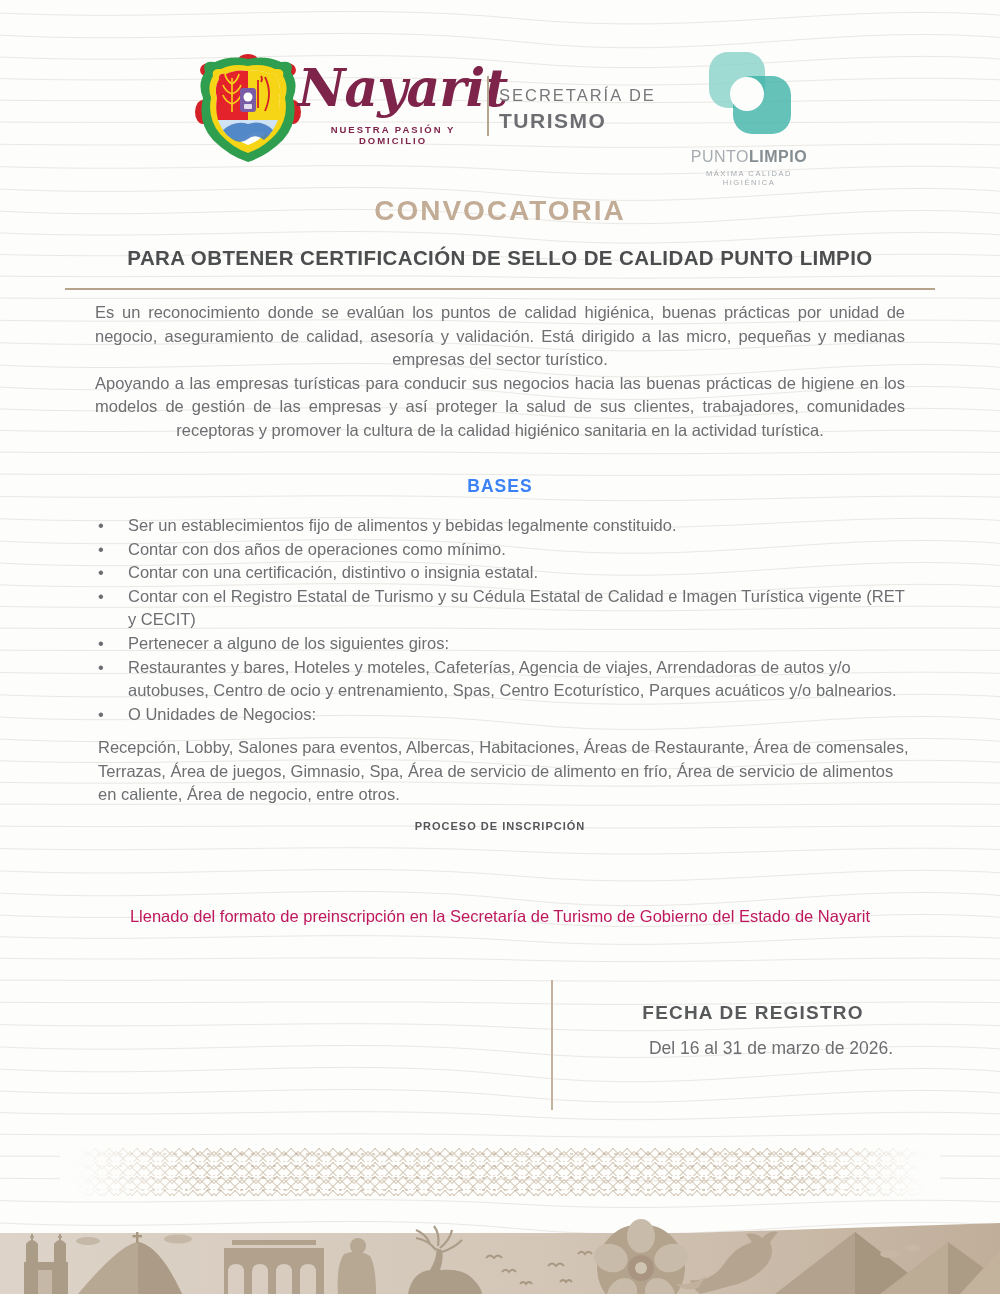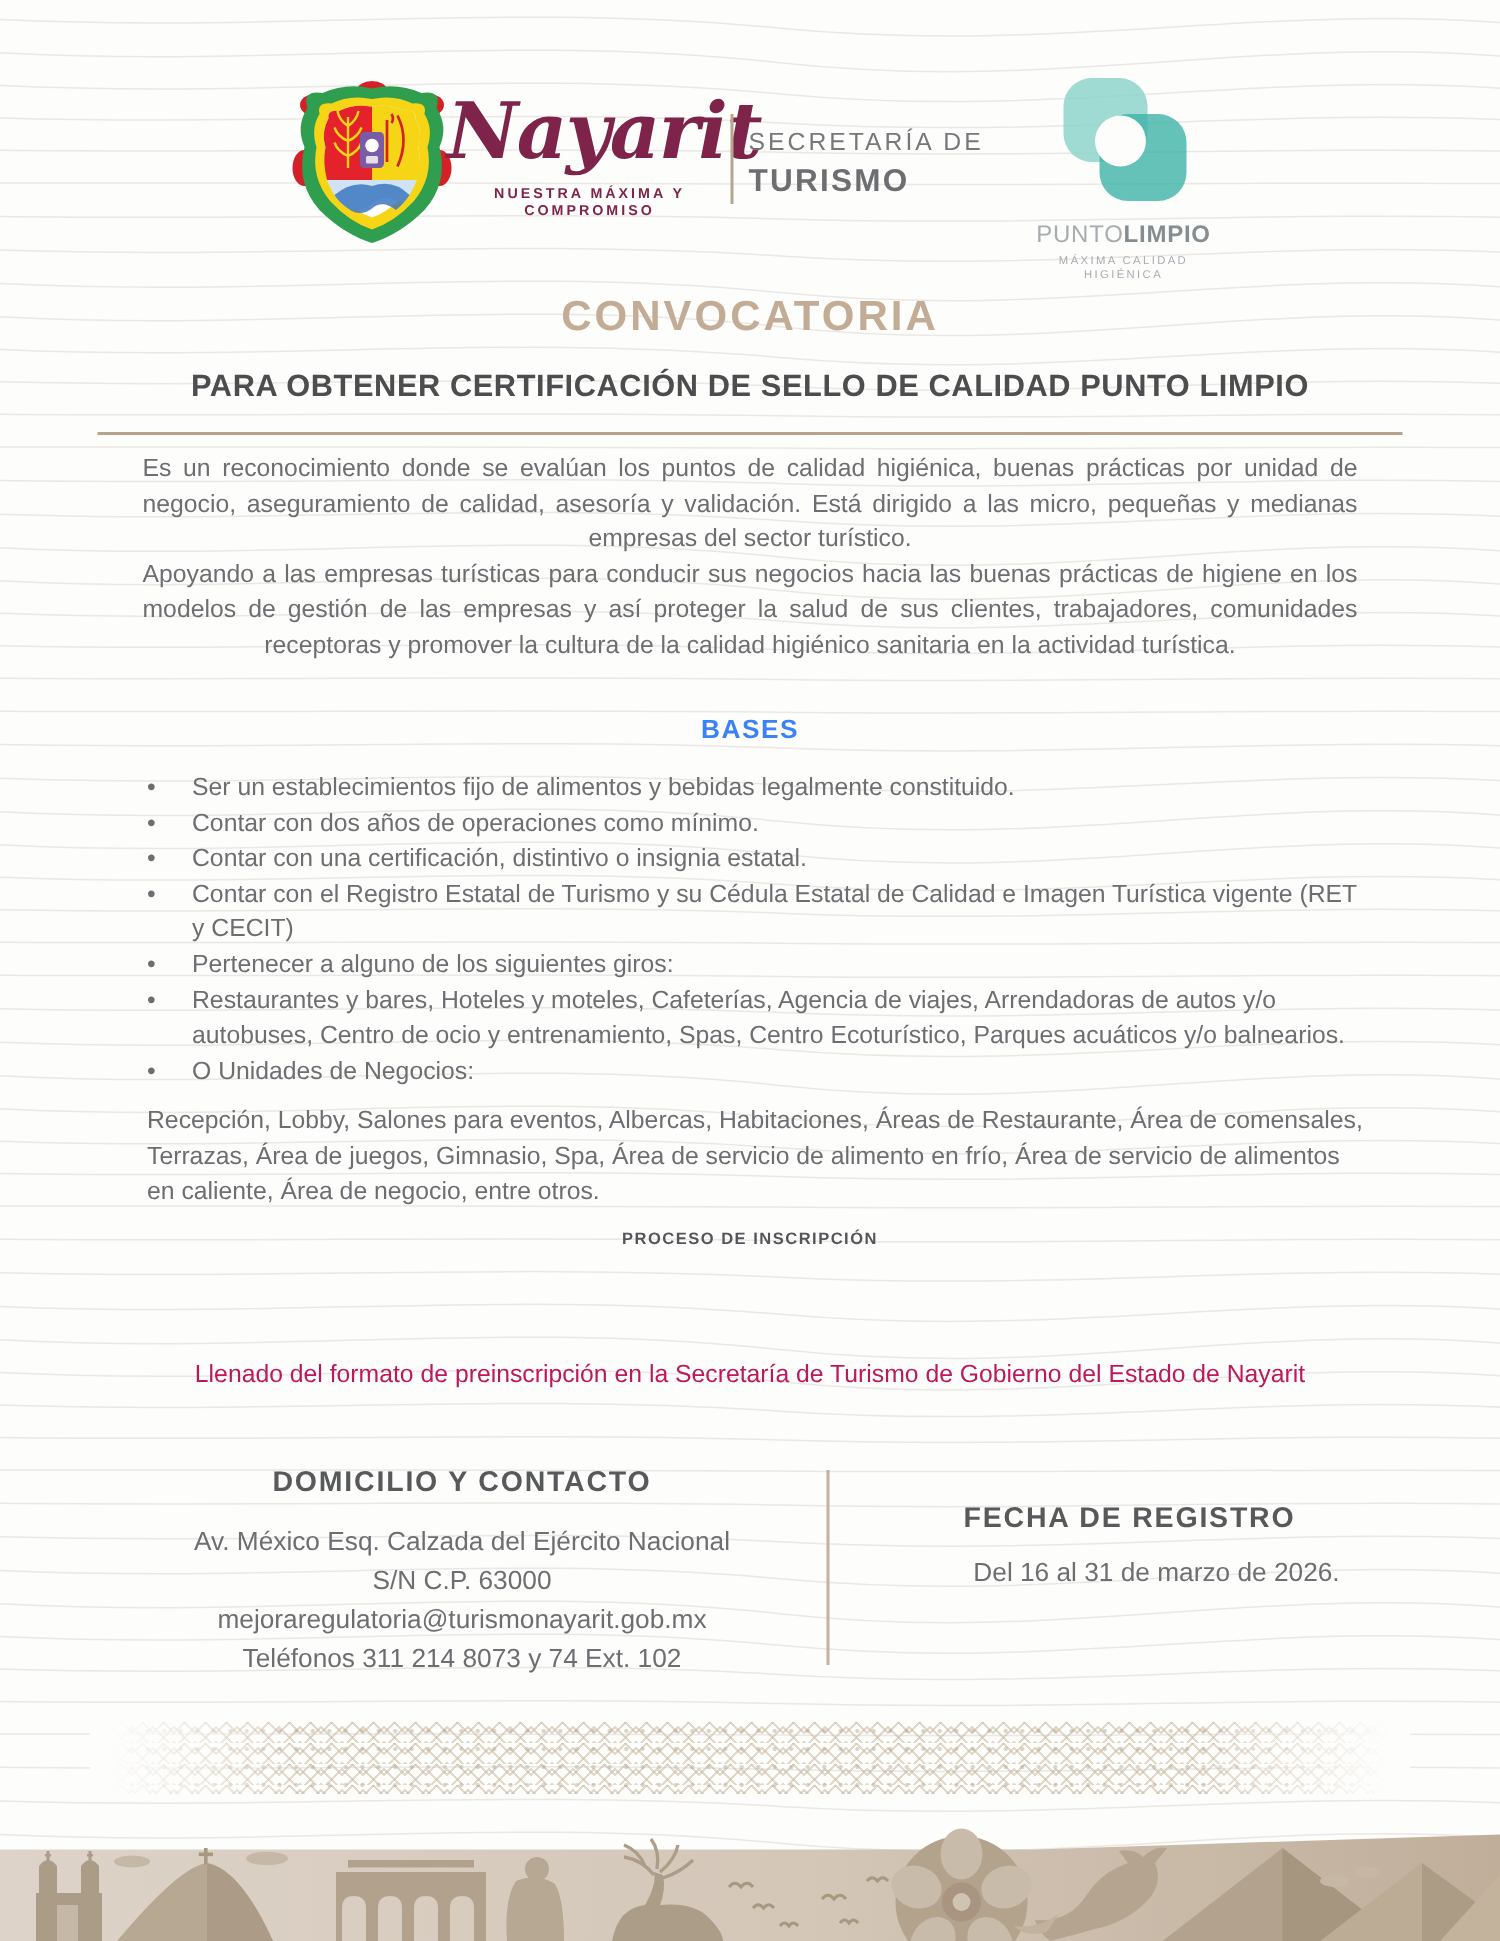--- a/index.html
+++ b/index.html
@@ -182,21 +182,21 @@
         <path d="M65 28 v28"></path>
         <path d="M68 24 q2 3 0 6"></path>
     </g>
     <rect x="47" y="36" width="16" height="24" rx="3" fill="#7a5ba6"></rect>
     <circle cx="55" cy="45" r="4.5" fill="#ffffff"></circle>
     <rect x="51" y="52" width="8" height="5" rx="1" fill="#ffffff" opacity=".8"></rect>
   </svg>
 
   <div class="layer nayarit-block">
     <div class="nayarit-script">Nayarit</div>
-    <div class="nayarit-tagline">NUESTRA MÁXIMA Y COMPROMISO</div>
+    <div class="nayarit-tagline">NUESTRA PASIÓN Y DOMICILIO</div>
   </div>
 
   <div class="layer header-divider"></div>
 
   <div class="layer secretariat">
     <div class="secretariat-line1">SECRETARÍA DE</div>
     <div class="secretariat-line2">TURISMO</div>
   </div>
 
   <div class="layer pl-logo">
@@ -247,29 +247,20 @@
     <li>
         <span class="bullet">•</span>
         <span>O Unidades de Negocios:</span>
       </li>
   </ul>
   <p class="layer units-paragraph">Recepción, Lobby, Salones para eventos, Albercas, Habitaciones, Áreas de Restaurante, Área de comensales, Terrazas, Área de juegos, Gimnasio, Spa, Área de servicio de alimento en frío, Área de servicio de alimentos en caliente, Área de negocio, entre otros.</p>
 
   <div class="layer inscription-heading">PROCESO DE INSCRIPCIÓN</div>
   <div class="layer inscription-text">Llenado del formato de preinscripción en la Secretaría de Turismo de Gobierno del Estado de Nayarit</div>
 
-  <div class="layer contact-col">
-    <div class="col-heading">DOMICILIO Y CONTACTO</div>
-    <div class="contact-lines">
-      <div>Av. México Esq. Calzada del Ejército Nacional</div>
-      <div>S/N  C.P. 63000</div>
-      <div>mejoraregulatoria@turismonayarit.gob.mx</div>
-      <div>Teléfonos 311 214 8073 y 74 Ext. 102</div>
-    </div>
-  </div>
   <div class="layer columns-divider"></div>
   <div class="layer registration-col">
     <div class="col-heading">FECHA DE REGISTRO</div>
     <div class="registration-date">Del 16 al 31 de marzo de 2026.</div>
   </div>
 
   <div class="layer ornament"></div>
 
   <svg class="layer footer-art" viewBox="0 0 1000 84" preserveAspectRatio="none">
     <defs>

